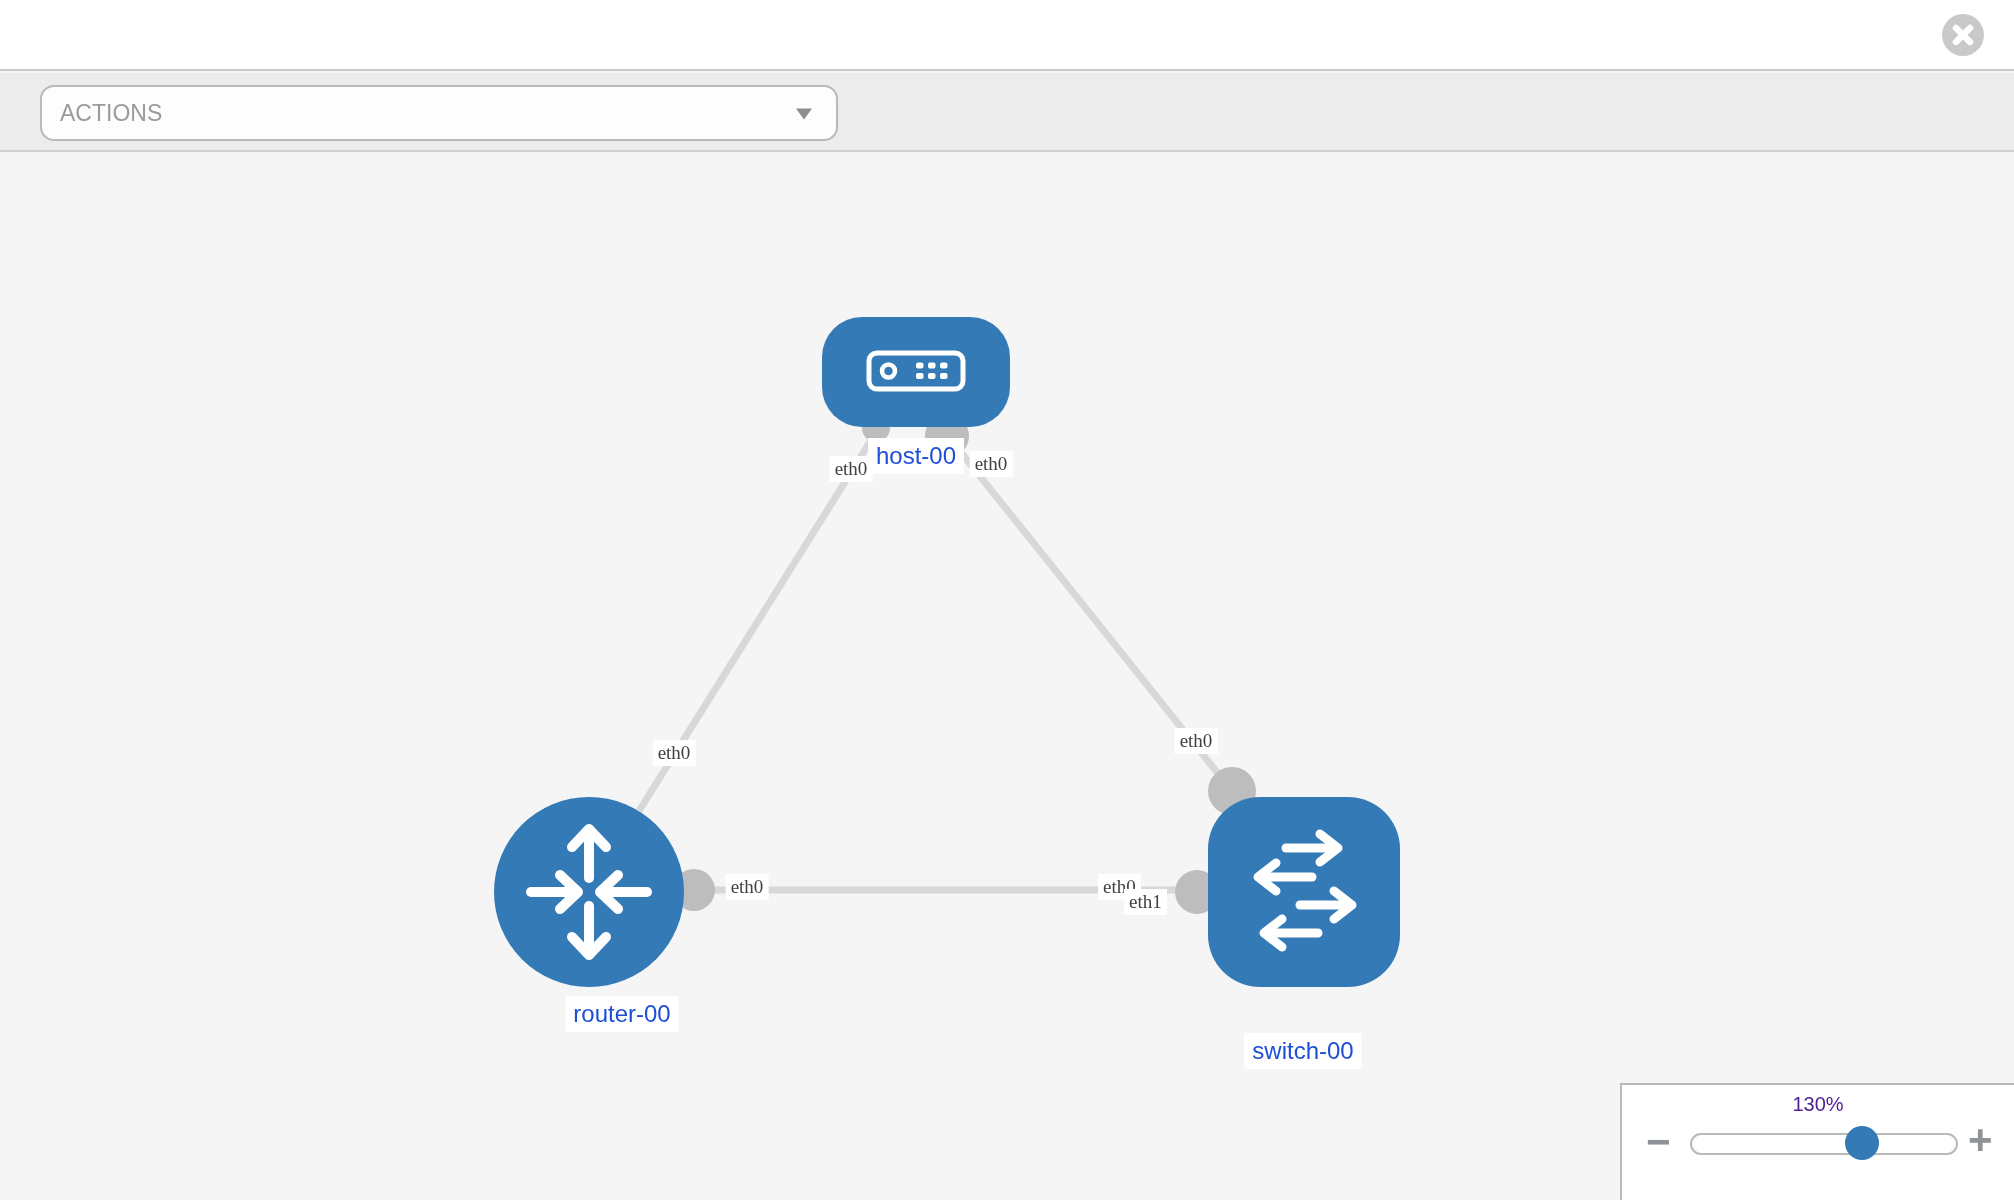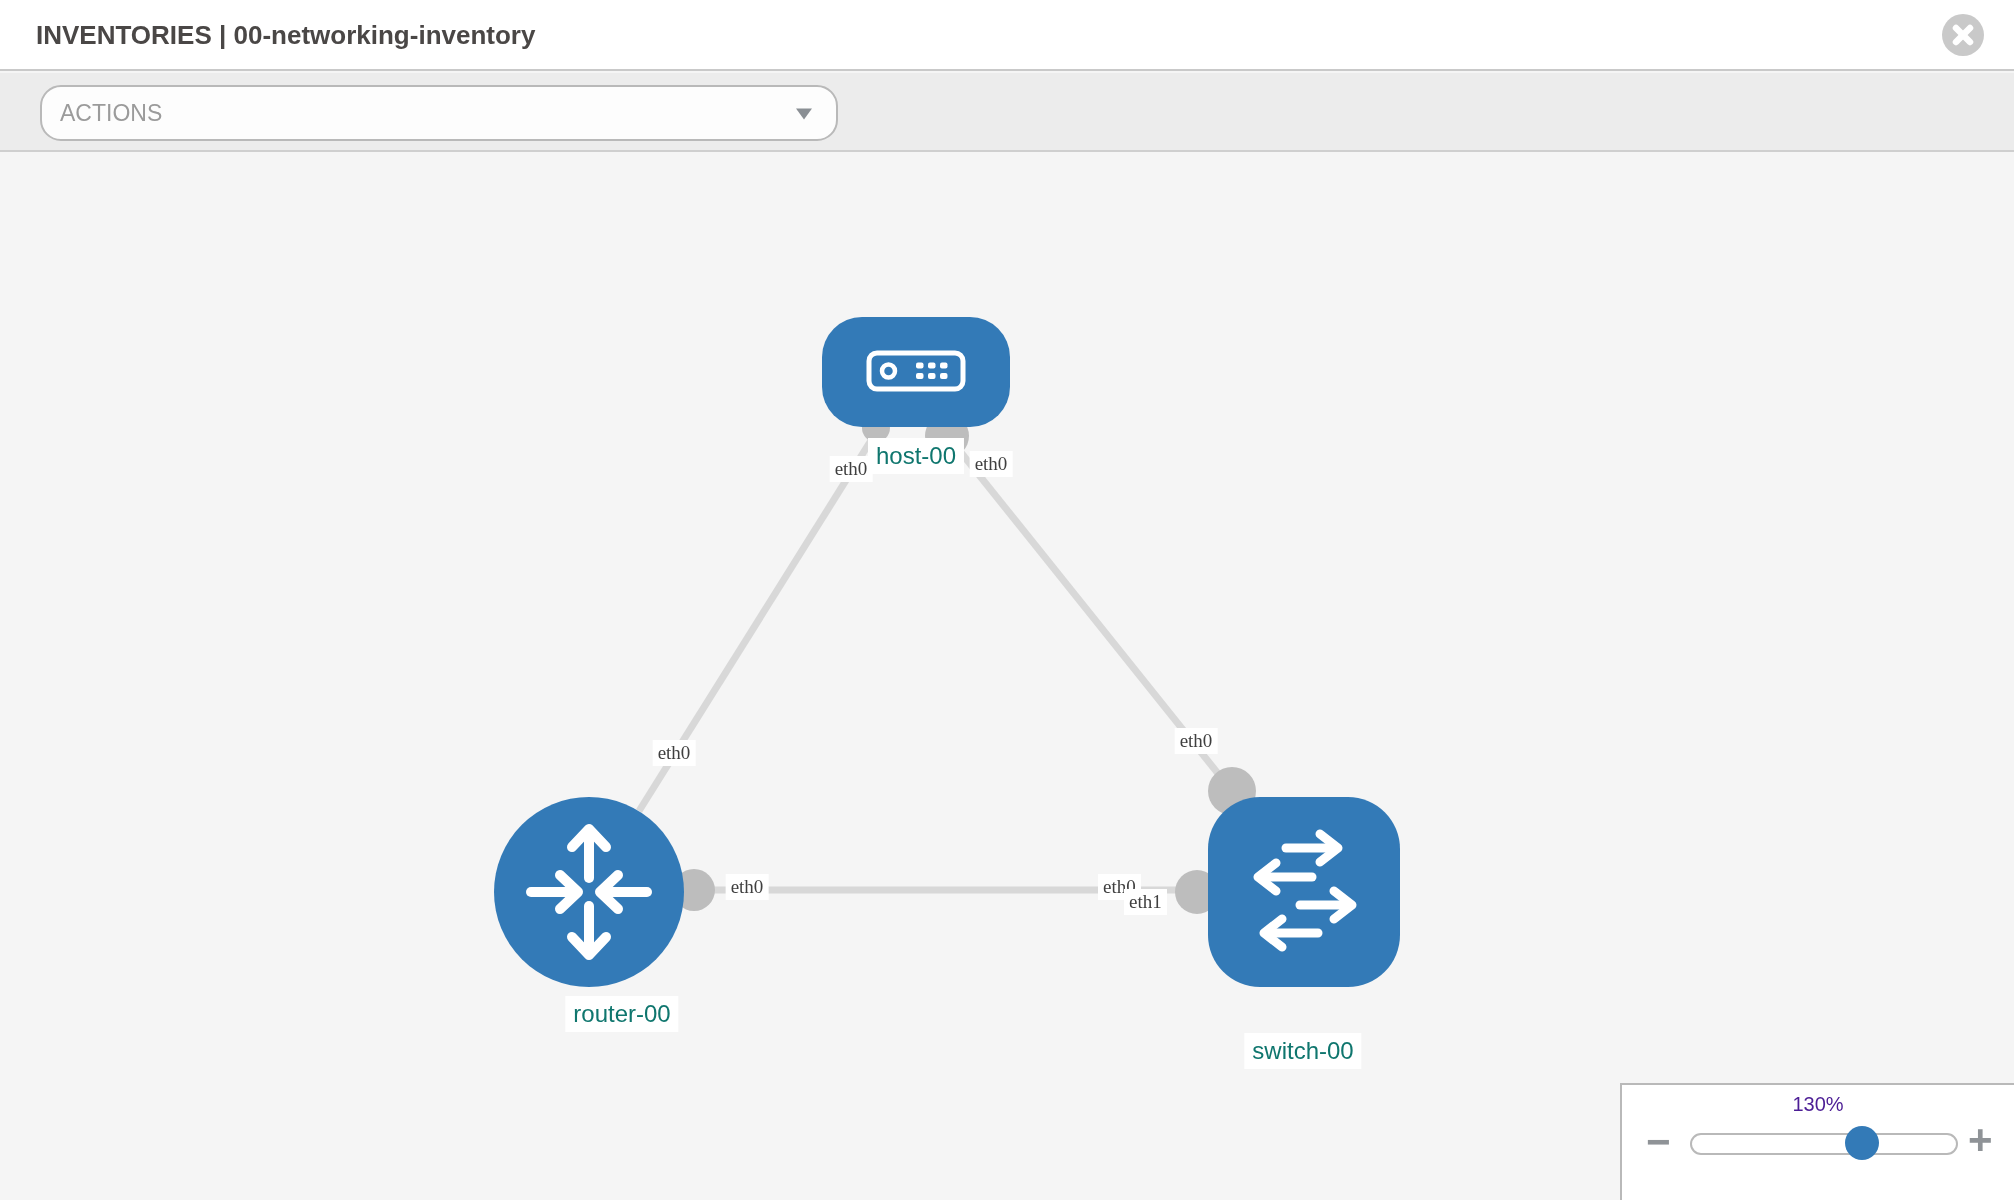--- a/index.html
+++ b/index.html
@@ -11,37 +11,37 @@
     background:#ffffff; border-bottom:2px solid #c9c9c9; }
   .page-title { position:absolute; left:36px; top:0; height:71px; line-height:71px;
     font-size:26px; font-weight:bold; color:#4a4746; }
   .close-btn { position:absolute; left:1942px; top:14px; width:42px; height:42px;
     border-radius:50%; background:#c9c9c9; cursor:pointer; }
 
   
   .toolbar { position:absolute; left:0; top:73px; width:2014px; height:79px;
     background:#ececec; border-bottom:2px solid #cfcfcf; }
   .dd-box { position:absolute; top:12px; height:56px; background:#fdfdfd;
-    border:2px solid #b9b9b9; border-radius:21px; cursor:pointer; }
+    border:2px solid #b9b9b9; border-radius:14px; cursor:pointer; }
   .dd-label { position:absolute; left:18px; top:0; height:52px; line-height:52px;
     font-size:23px; color:#9b9b9b; }
   .caret-sm { position:absolute; right:24px; top:50%; transform:translateY(-40%);
     width:0; height:0; border-left:8px solid transparent; border-right:8px solid transparent;
     border-top:11px solid #8a8f94; }
   .caret-lg { position:absolute; right:26px; top:50%; transform:translateY(-40%);
     width:0; height:0; border-left:11px solid transparent; border-right:11px solid transparent;
     border-top:15px solid #71767b; }
   .tool-icon { position:absolute; top:96px; width:36px; height:36px; cursor:pointer; }
 
   
   .canvas { position:absolute; left:0; top:154px; width:2014px; height:1046px;
     background:#f5f5f5; }
   .canvas svg { position:absolute; left:0; top:0; }
   .node-label { position:absolute; transform:translateX(-50%);
-    background:#ffffff; color:#0f766e; font-size:24px; padding:4px 8px;
+    background:#ffffff; color:#1d4ed8; font-size:24px; padding:4px 8px;
     white-space:nowrap; z-index:5; }
   .port-label { position:absolute; transform:translateX(-50%);
     background:#ffffff; color:#3f3f3f; font-size:19px; padding:2px 5px;
     white-space:nowrap; z-index:4;font-family:Liberation Serif, serif; }
   .port-label.abs { transform:none; }
   .port-back { z-index:3; }
   .port-front { z-index:4; }
 
   
   .zoom-panel { position:absolute; left:1620px; top:1083px; width:396px; height:119px;
@@ -54,21 +54,20 @@
   .zoom-plus  { left:346px; top:34px; }
   .zoom-track { position:absolute; left:68px; top:48px; width:268px; height:22px;
     background:#ffffff; border:2px solid #b9b9b9; border-radius:12px; cursor:pointer; }
   .zoom-knob { position:absolute; left:153px; top:-9px; width:34px; height:34px;
     border-radius:50%; background:#337ab7; cursor:grab; }
 </style>
 </head>
 <body>
 
 <div class="header">
-  <div class="page-title">INVENTORIES | 00-networking-inventory</div>
   <div class="close-btn">
     <svg width="42" height="42">
       <line x1="14" y1="14" x2="28" y2="28" stroke="#ffffff" stroke-width="6.5" stroke-linecap="round"></line>
       <line x1="28" y1="14" x2="14" y2="28" stroke="#ffffff" stroke-width="6.5" stroke-linecap="round"></line>
     </svg>
   </div>
 </div>
 
 <div class="toolbar">
 

